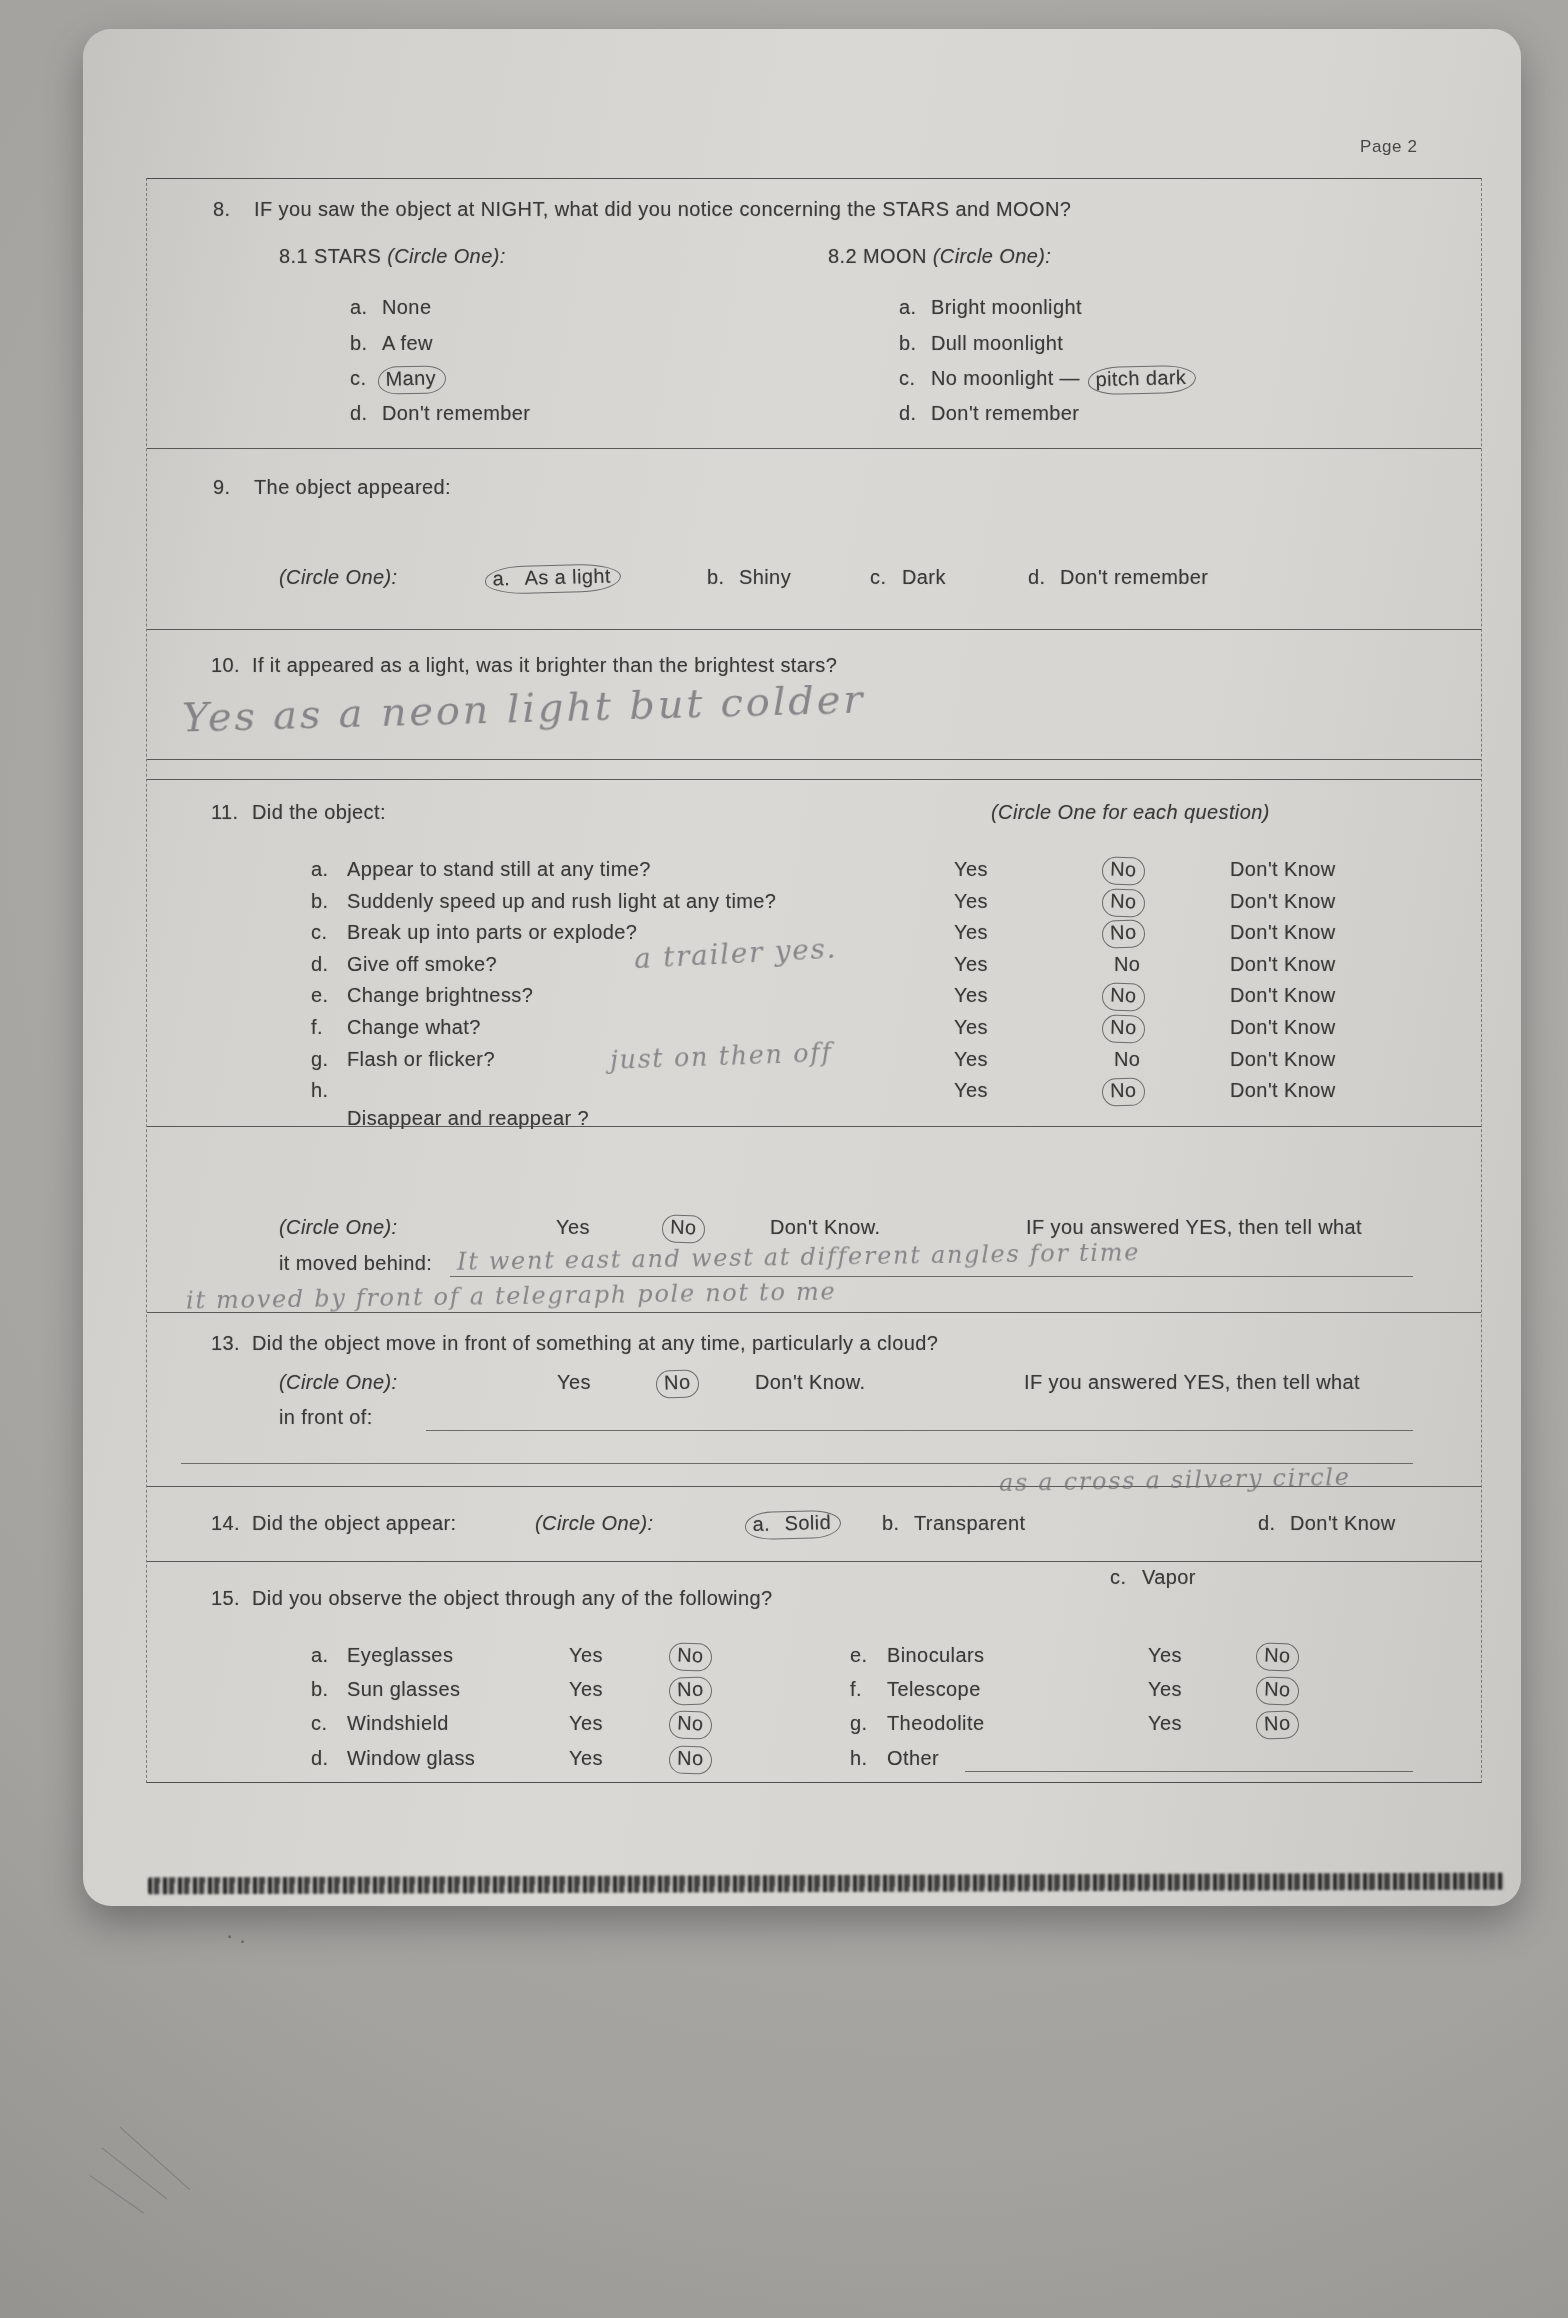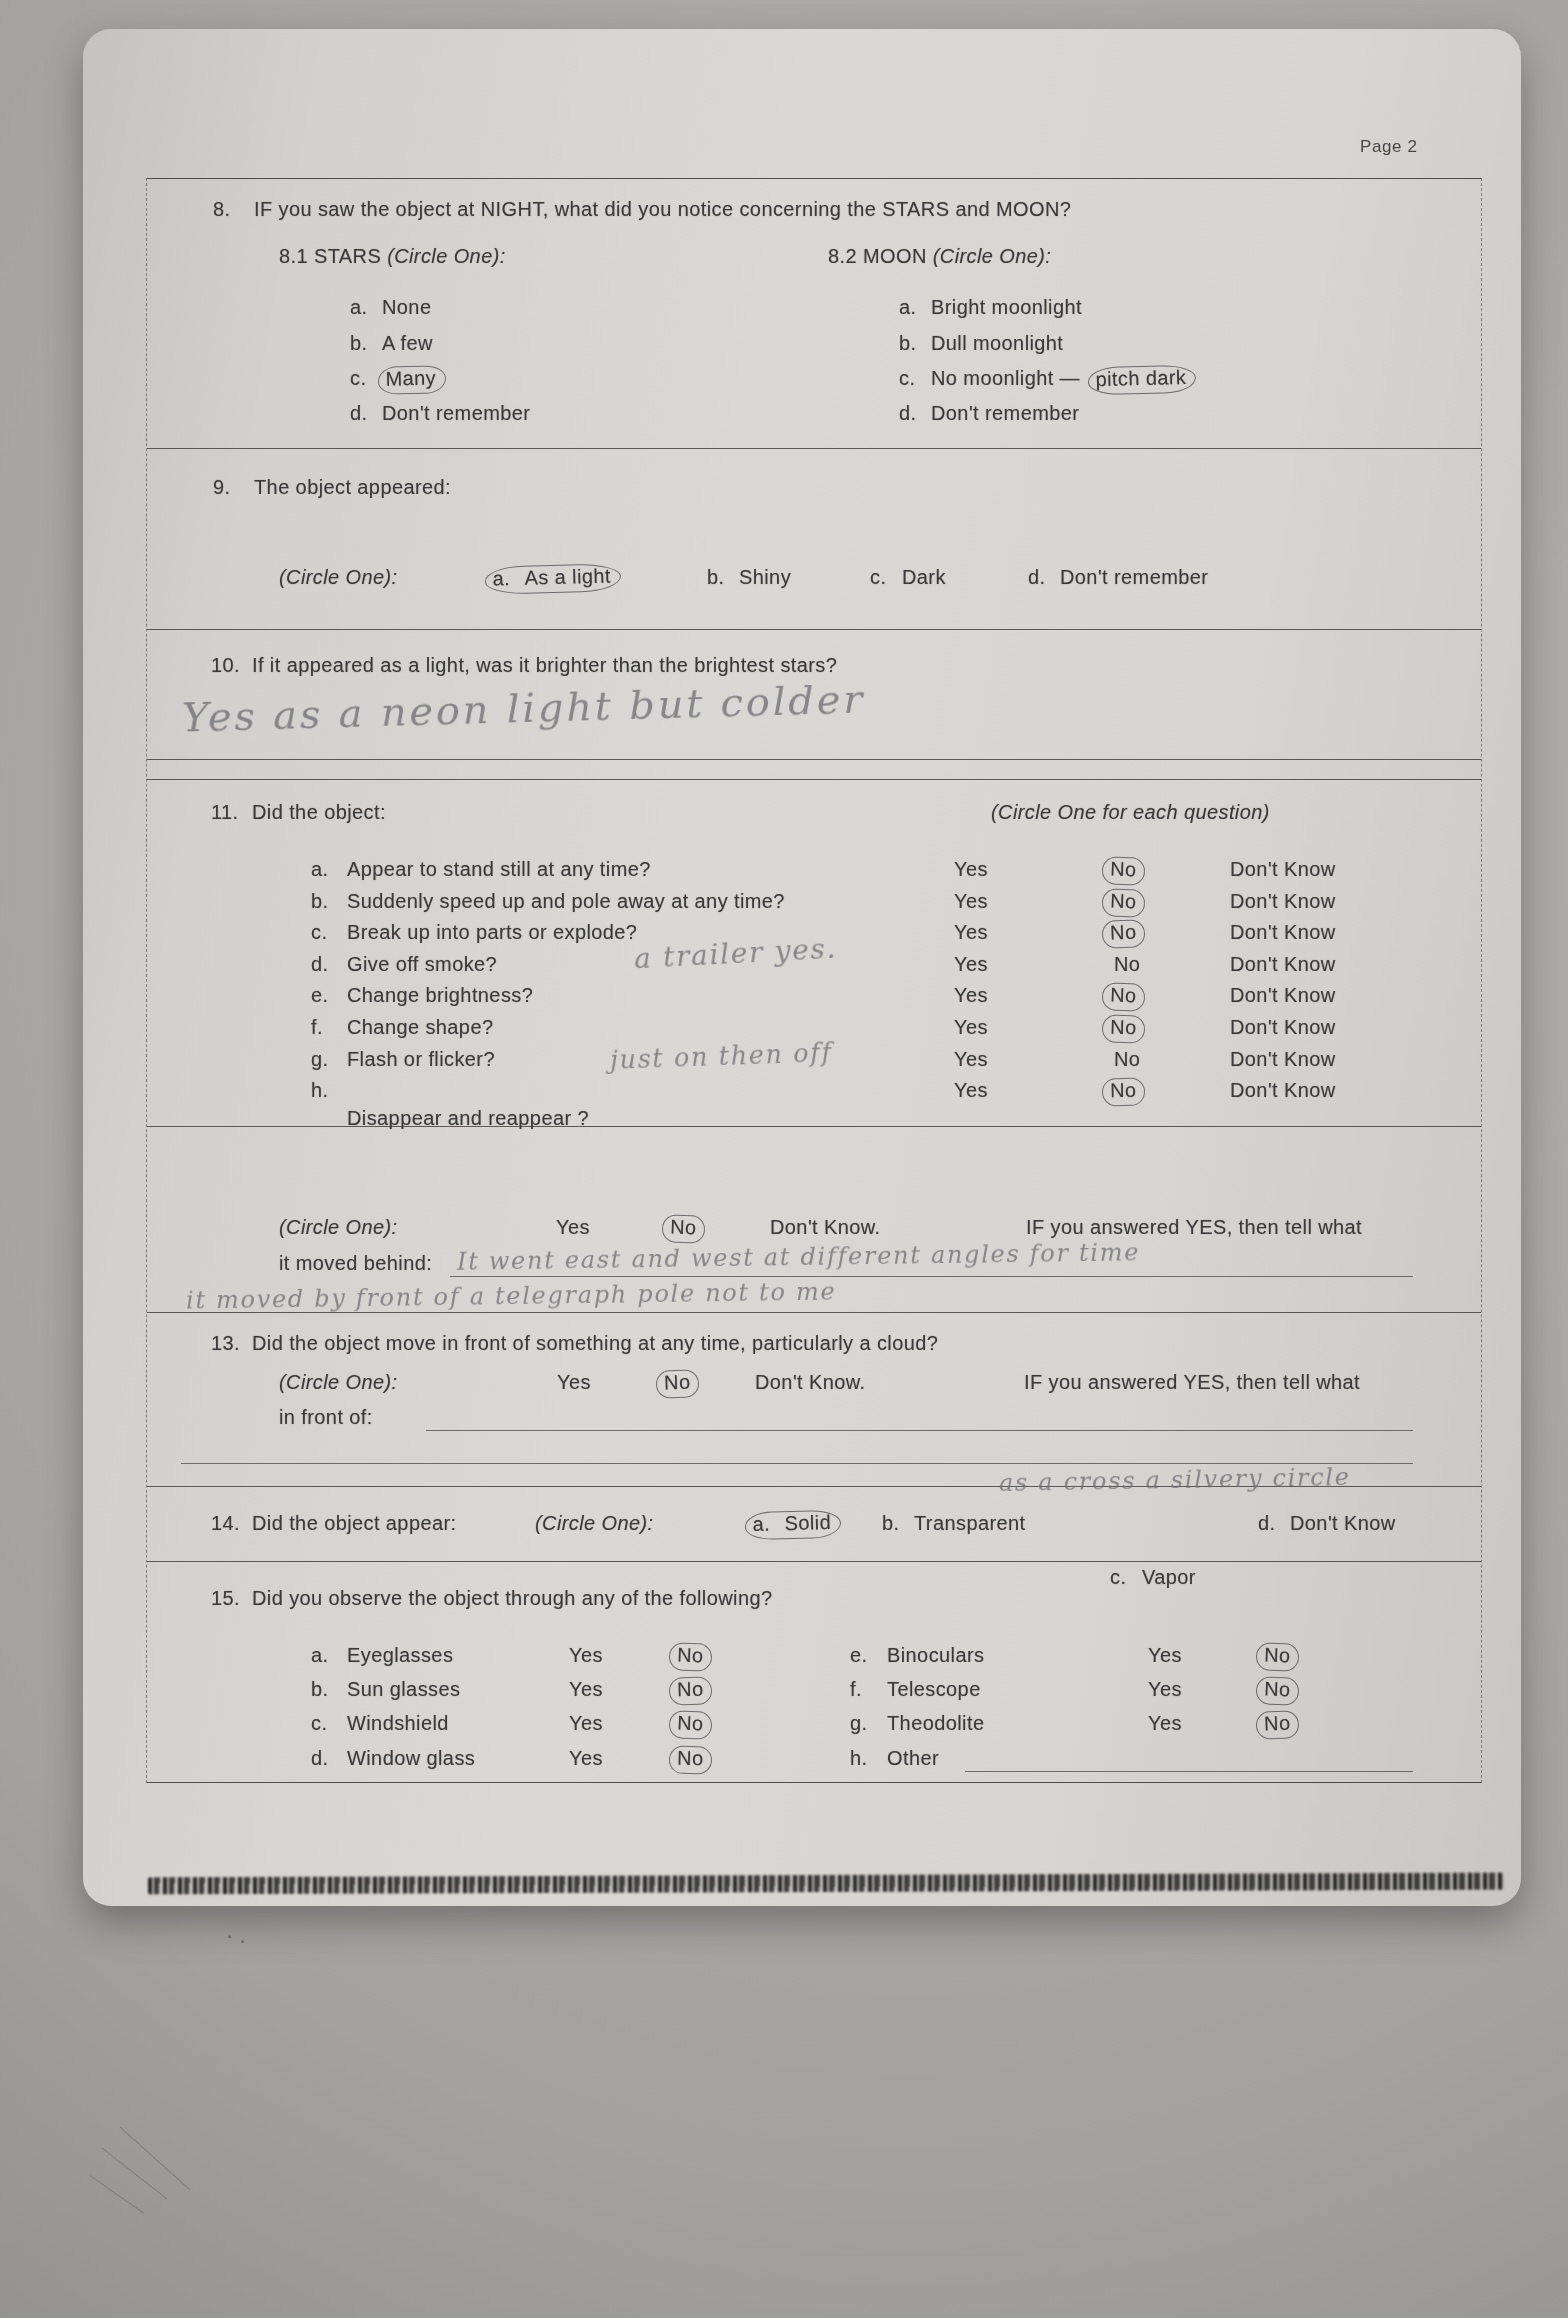--- a/index.html
+++ b/index.html
@@ -136,21 +136,21 @@
 
       <div class="row" style="top:77px;">
         <span class="t" style="left:164px;">a.</span>
         <span class="t" style="left:200px;">Appear to stand still at any time?</span>
         <span class="t" style="left:807px;">Yes</span>
         <span class="t" style="left:959px;"><span class="circ sm"><span>No</span></span></span>
         <span class="t" style="left:1083px;">Don't Know</span>
       </div>
       <div class="row" style="top:109px;">
         <span class="t" style="left:164px;">b.</span>
-        <span class="t" style="left:200px;">Suddenly speed up and pole away at any time?</span>
+        <span class="t" style="left:200px;">Suddenly speed up and rush light at any time?</span>
         <span class="t" style="left:807px;">Yes</span>
         <span class="t" style="left:959px;"><span class="circ sm"><span>No</span></span></span>
         <span class="t" style="left:1083px;">Don't Know</span>
       </div>
       <div class="row" style="top:140px;">
         <span class="t" style="left:164px;">c.</span>
         <span class="t" style="left:200px;">Break up into parts or explode?</span>
         <span class="t" style="left:807px;">Yes</span>
         <span class="t" style="left:959px;"><span class="circ sm" style="transform:rotate(-2deg);"><span>No</span></span></span>
         <span class="t" style="left:1083px;">Don't Know</span>
@@ -164,21 +164,21 @@
       </div>
       <div class="row" style="top:203px;">
         <span class="t" style="left:164px;">e.</span>
         <span class="t" style="left:200px;">Change brightness?</span>
         <span class="t" style="left:807px;">Yes</span>
         <span class="t" style="left:959px;"><span class="circ sm"><span>No</span></span></span>
         <span class="t" style="left:1083px;">Don't Know</span>
       </div>
       <div class="row" style="top:235px;">
         <span class="t" style="left:164px;">f.</span>
-        <span class="t" style="left:200px;">Change shape?</span>
+        <span class="t" style="left:200px;">Change what?</span>
         <span class="t" style="left:807px;">Yes</span>
         <span class="t" style="left:959px;"><span class="circ sm" style="transform:rotate(1.5deg);"><span>No</span></span></span>
         <span class="t" style="left:1083px;">Don't Know</span>
       </div>
       <div class="row" style="top:267px;">
         <span class="t" style="left:164px;">g.</span>
         <span class="t" style="left:200px;">Flash or flicker?</span>
         <span class="t" style="left:807px;">Yes</span>
         <span class="t" style="left:967px;">No</span>
         <span class="t" style="left:1083px;">Don't Know</span>

